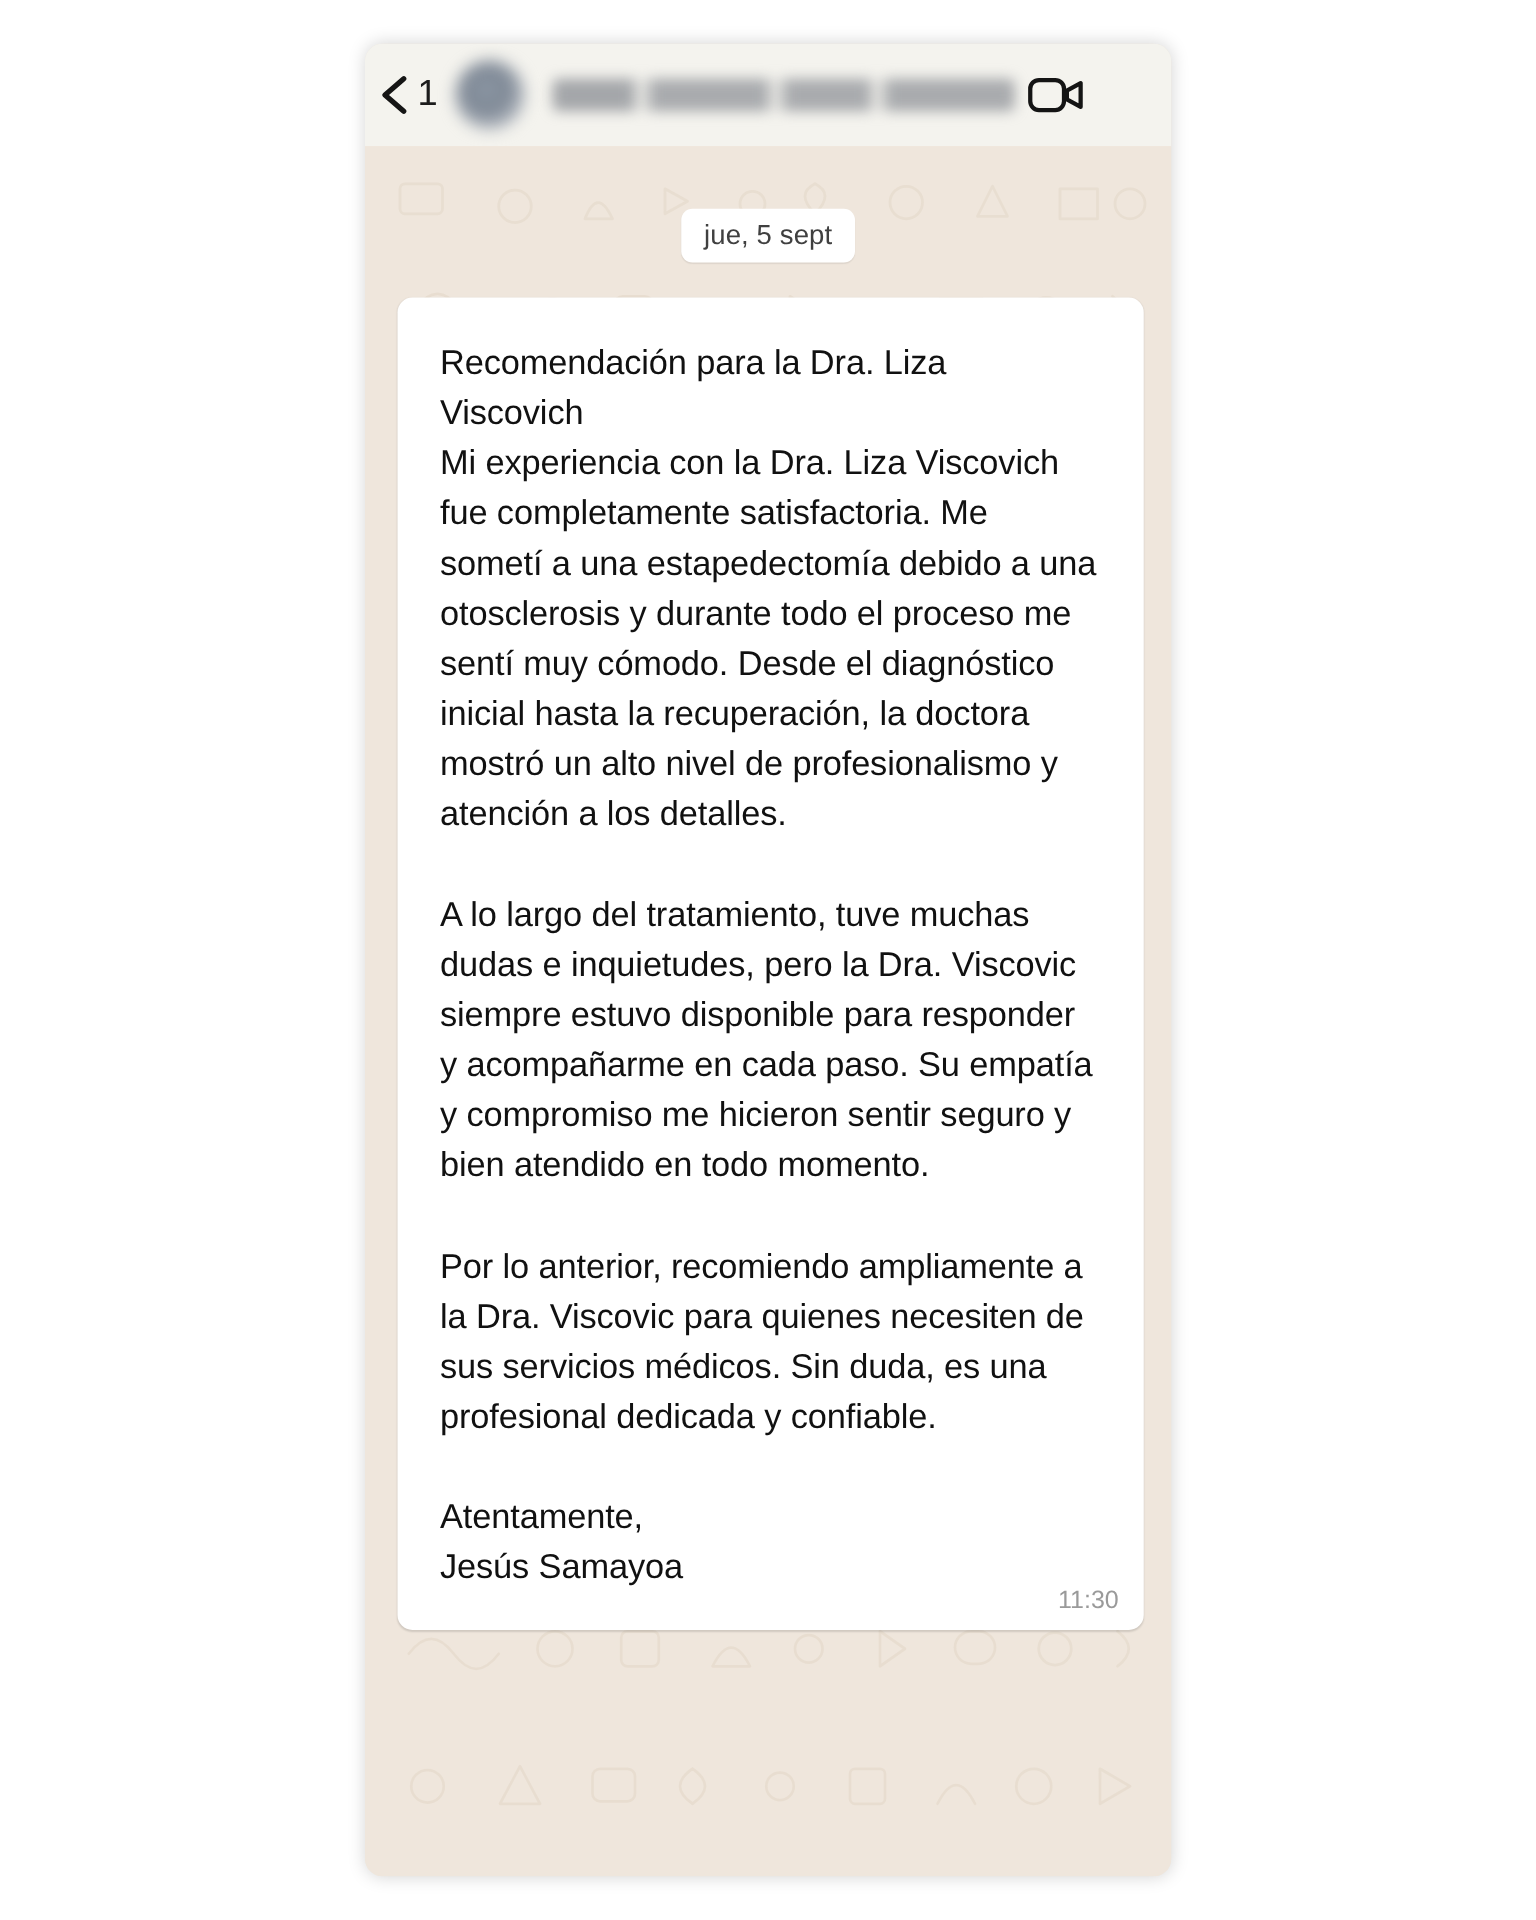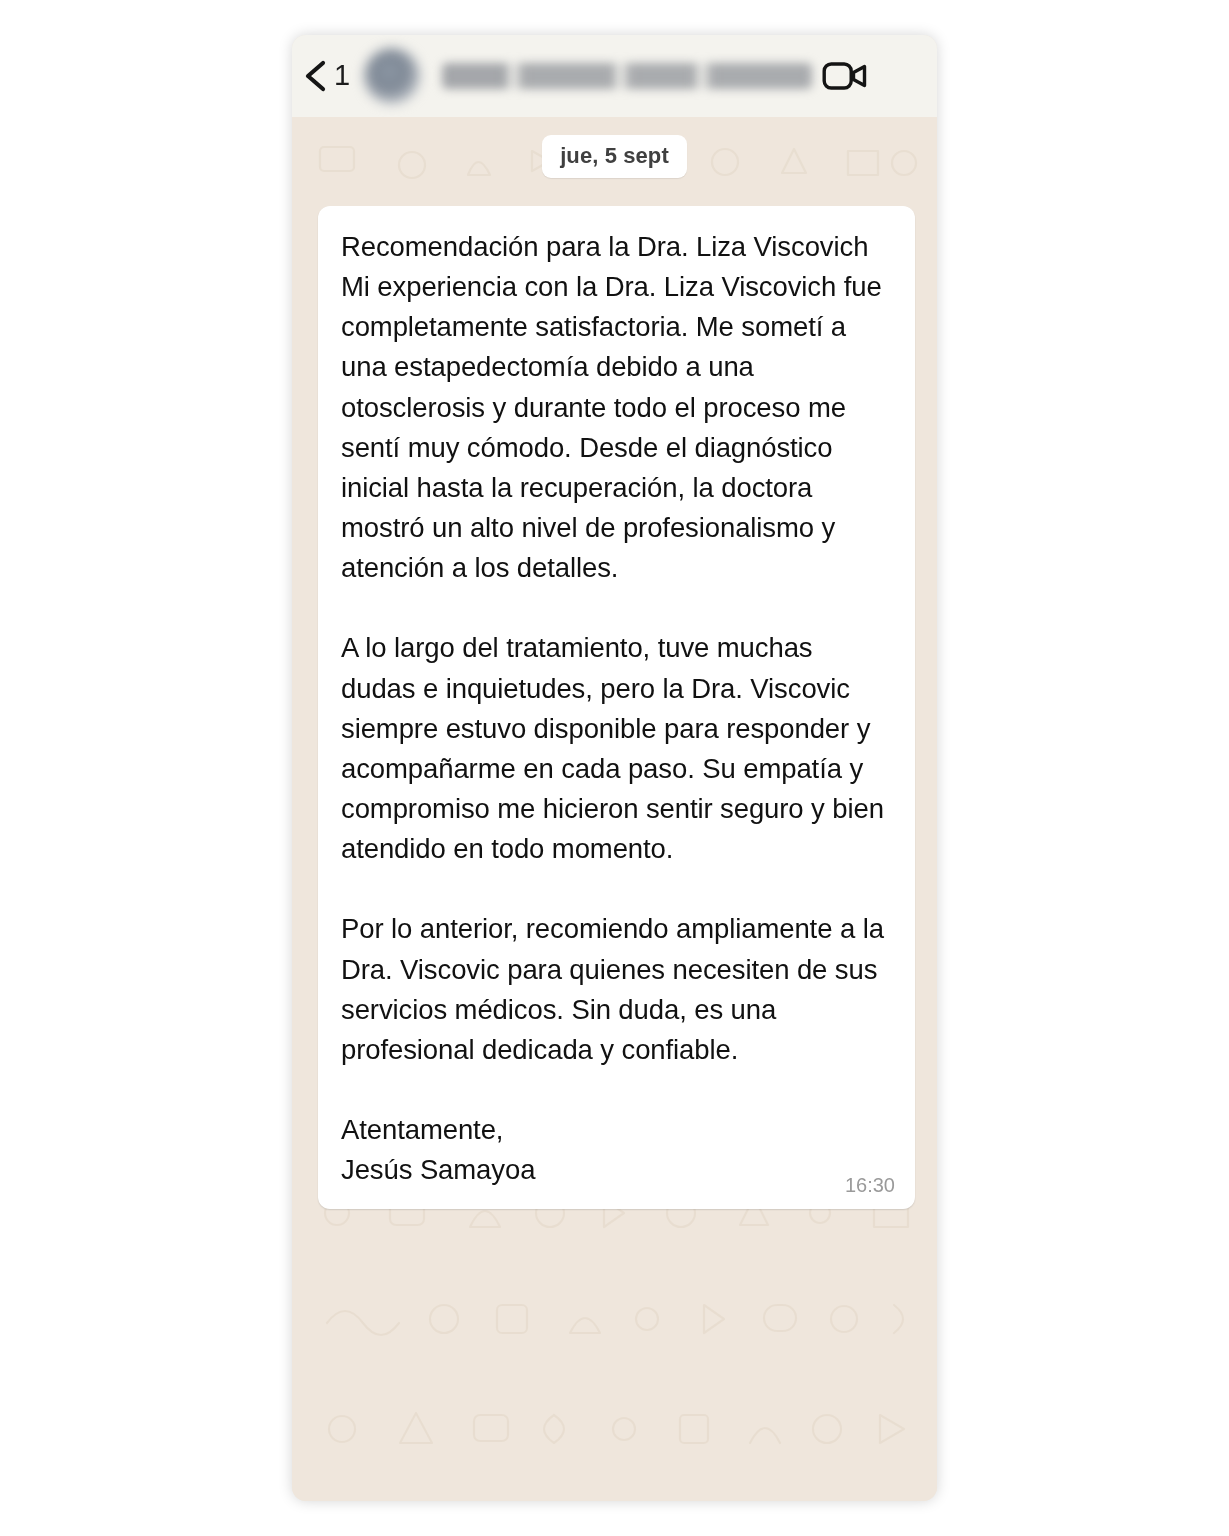--- a/index.html
+++ b/index.html
@@ -119,24 +119,25 @@
     position: relative;
     text-align: center;
   }
   .date-chip-wrap { padding-top: 18px; }
   .date-chip {
     display: inline-block;
     background: #ffffff;
     border-radius: 9px;
     padding: 8px 18px 9px;
     font-size: 22px;
-    font-weight: 700;
+    font-weight: 400;
     color: #404040;
     box-shadow: 0 1px 1px rgba(0,0,0,0.08);
     letter-spacing: 0.1px;
+    margin-top: 32px;
   }
   .unread-divider-wrap { padding-top: 40px; }
   .unread-text {
     font-size: 24px;
     color: #5e5e5e;
     letter-spacing: 0.5px;
   }
 
   .msg-row {
     display: flex;
@@ -150,21 +151,21 @@
     max-width: 600px;
     box-shadow: 0 1px 1.5px rgba(0,0,0,0.13);
   }
   .bubble-text {
     font-size: 27.5px;
     line-height: 1.46;
     color: #111111;
     white-space: pre-wrap;
     word-wrap: break-word;
     letter-spacing: -0.1px;
-    margin: 1px;
+    margin: 12px;
     padding-right: 4px;
   }
   .msg-meta {
     position: absolute;
     right: 20px;
     bottom: 12px;
     font-size: 20px;
     color: #9a9a9a;
   }
 </style>
@@ -356,19 +357,19 @@
         <div class="bubble">
           <p class="bubble-text">Recomendación para la Dra. Liza Viscovich
 Mi experiencia con la Dra. Liza Viscovich fue completamente satisfactoria. Me sometí a una estapedectomía debido a una otosclerosis y durante todo el proceso me sentí muy cómodo. Desde el diagnóstico inicial hasta la recuperación, la doctora mostró un alto nivel de profesionalismo y atención a los detalles.
 
 A lo largo del tratamiento, tuve muchas dudas e inquietudes, pero la Dra. Viscovic siempre estuvo disponible para responder y acompañarme en cada paso. Su empatía y compromiso me hicieron sentir seguro y bien atendido en todo momento.
 
 Por lo anterior, recomiendo ampliamente a la Dra. Viscovic para quienes necesiten de sus servicios médicos. Sin duda, es una profesional dedicada y confiable.
 
 Atentamente,
 Jesús Samayoa</p>
-          <span class="msg-meta">16:30</span>
+          <span class="msg-meta">11:30</span>
         </div>
       </div>
 
     </div>
   </div>
 </div>
 
 </body></html>

